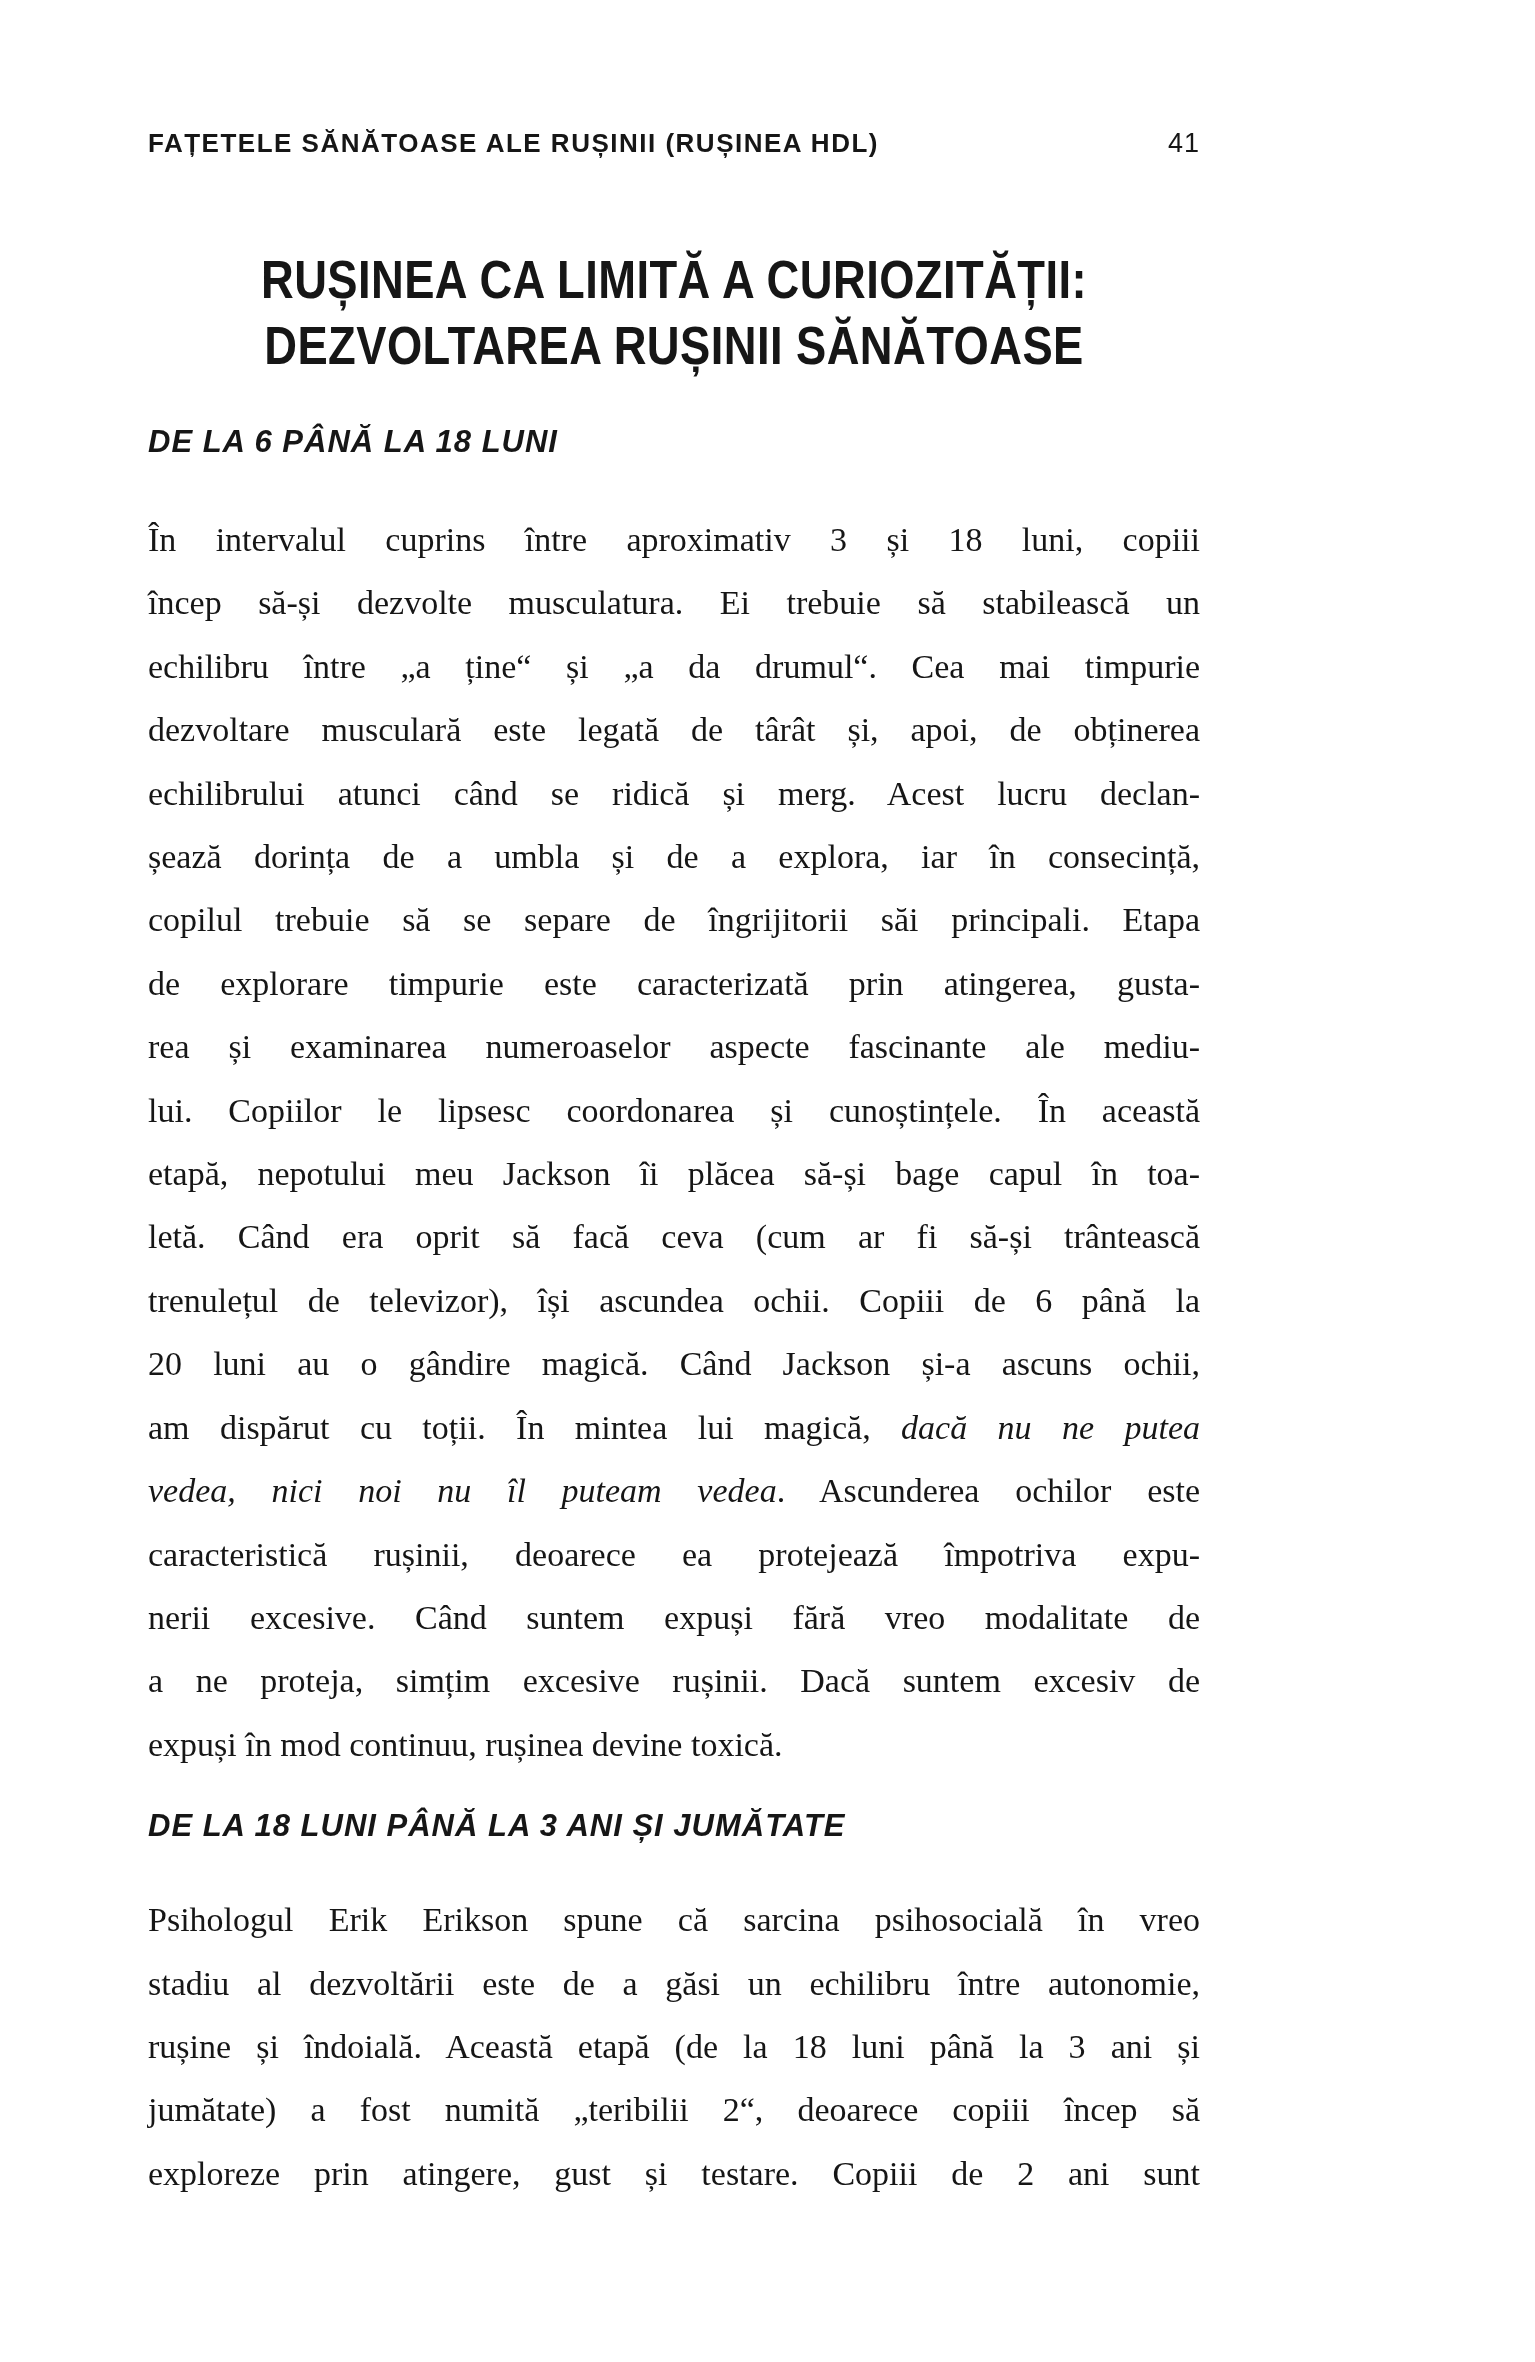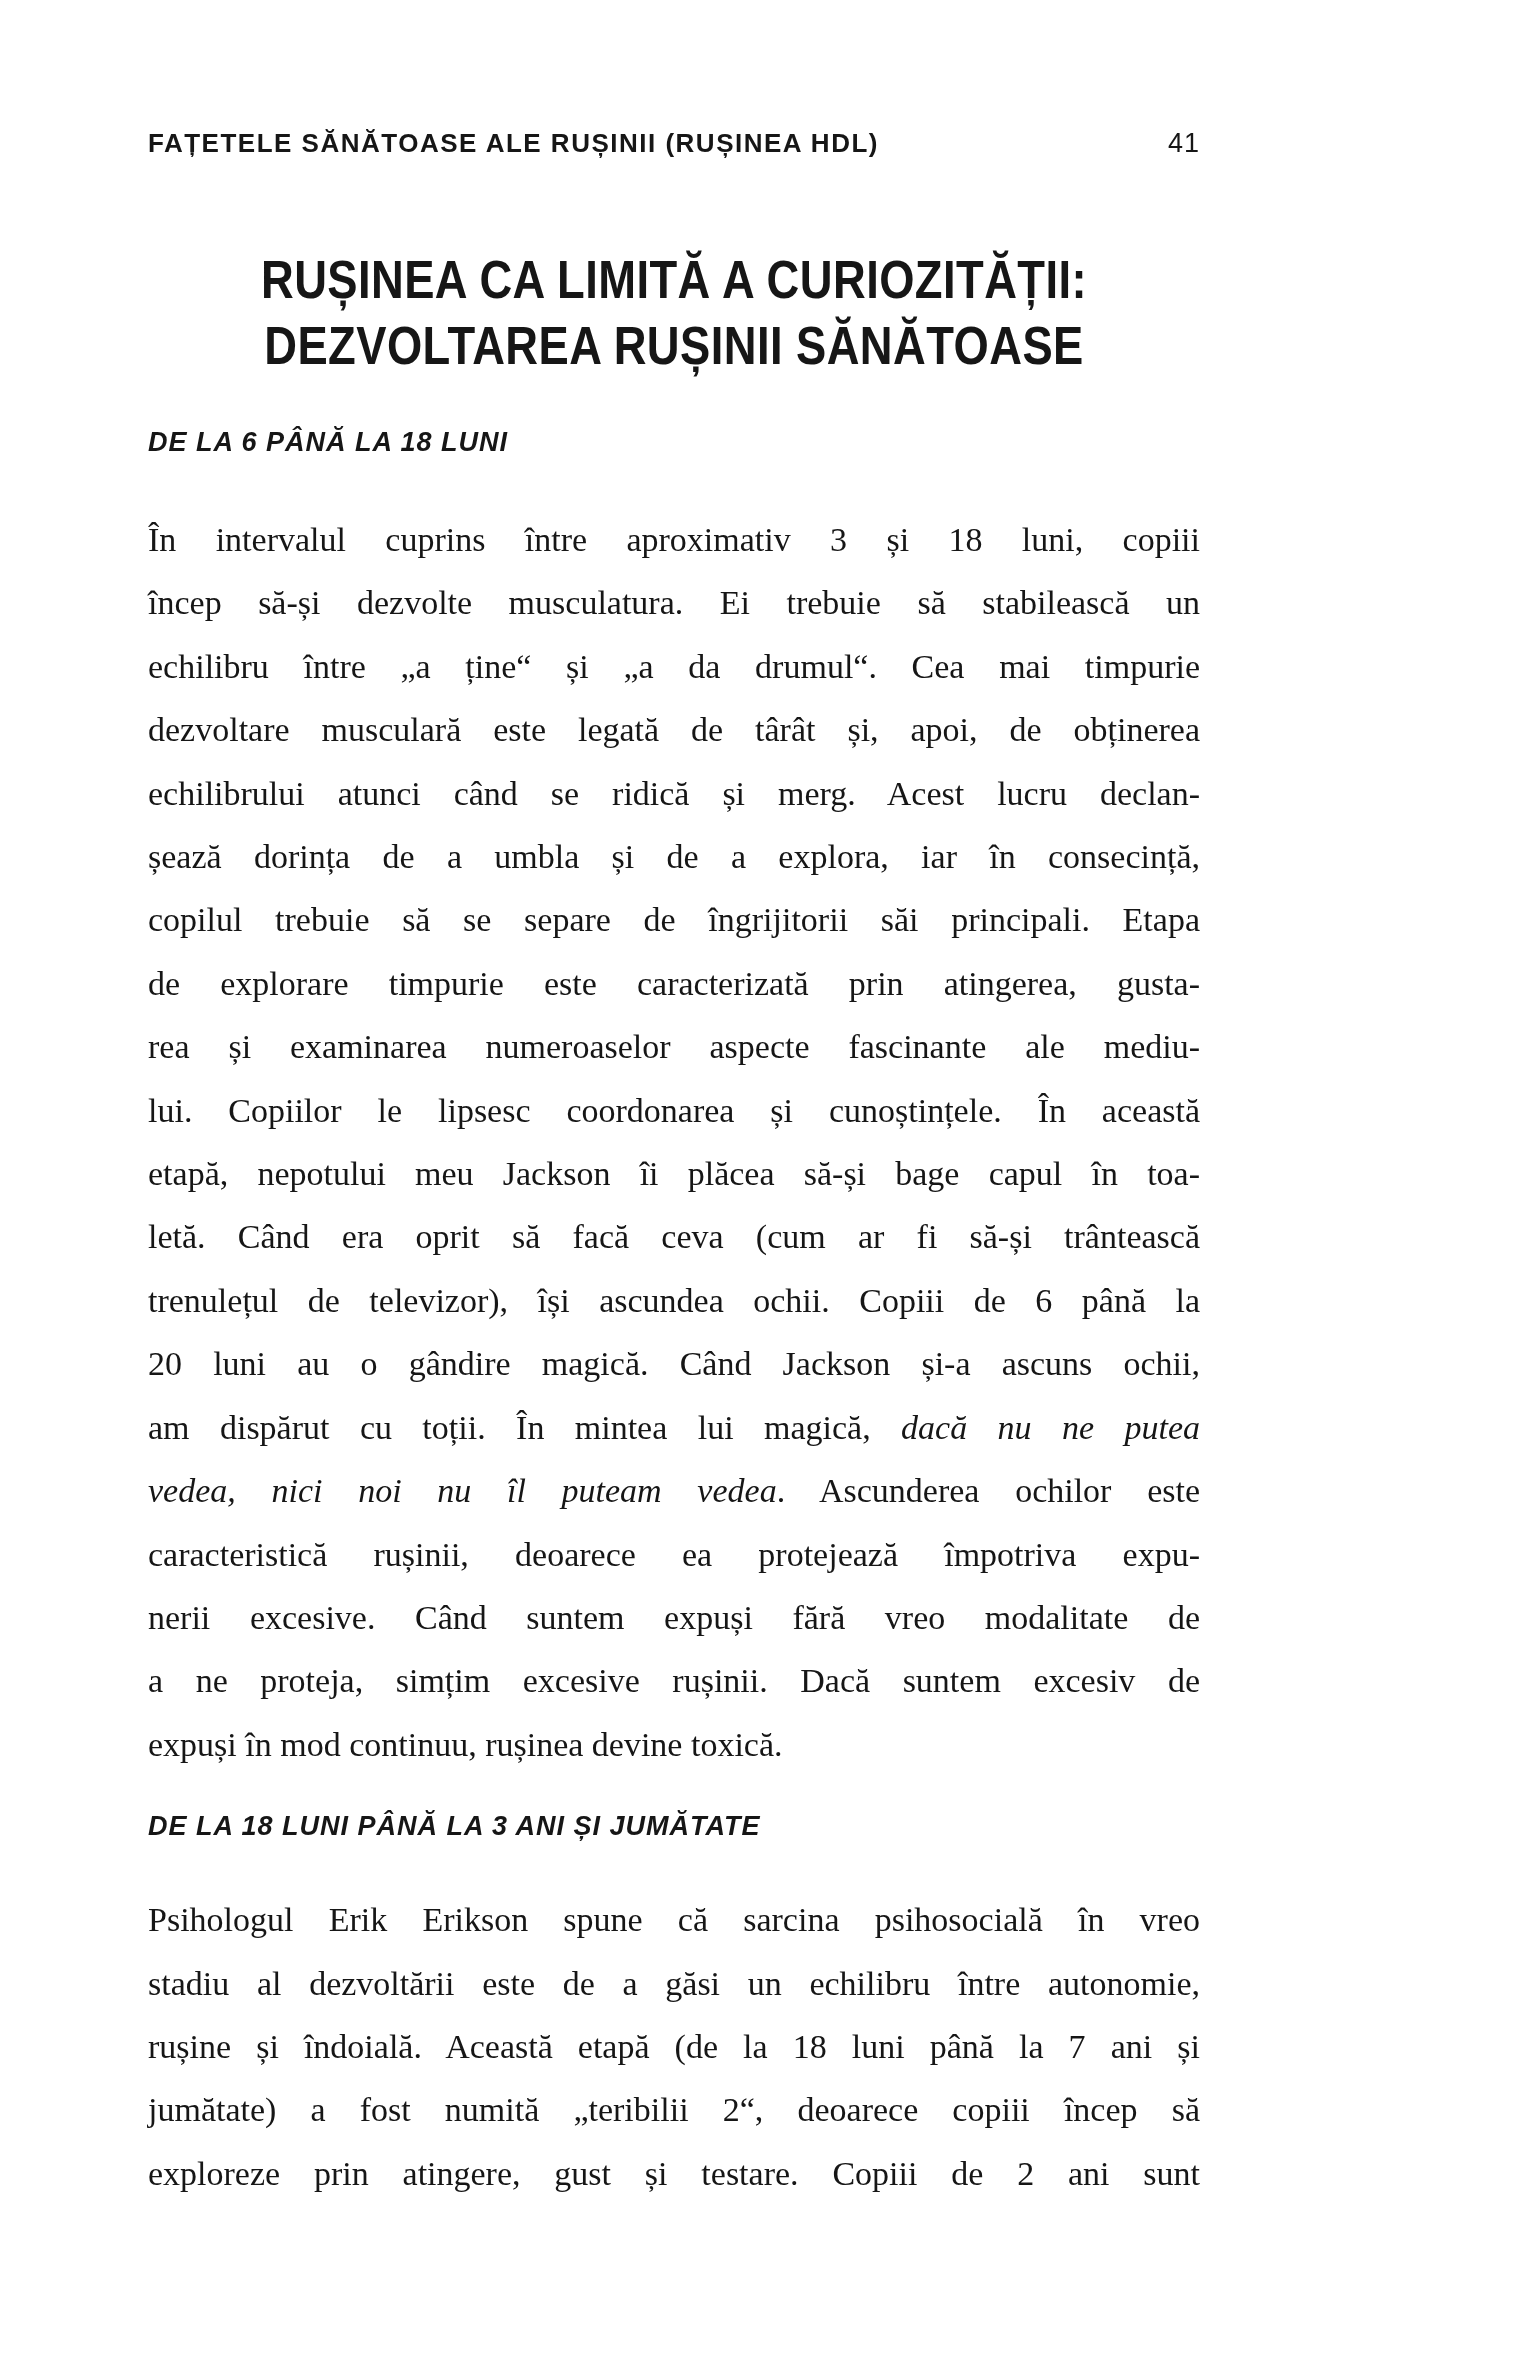--- a/index.html
+++ b/index.html
@@ -46,21 +46,21 @@
     line-height: 66px;
     transform: scaleX(0.84);
     transform-origin: center;
     white-space: nowrap;
   }
   
   .subhead {
     font-family: "Liberation Sans", sans-serif;
     font-style: italic;
     font-weight: 700;
-    font-size: 27px;
+    font-size: 31px;
     line-height: 48px;
     letter-spacing: 1px;
     white-space: nowrap;
   }
   .sh1 { margin-top: 40px; }
   .sh2 { margin-top: 26px; }
   
   .body-par {
     font-family: "Liberation Serif", serif;
     font-size: 34px;
@@ -114,19 +114,19 @@
         <div class="bline"><span>a ne proteja, simțim excesive rușinii. Dacă suntem excesiv de</span></div>
         <div class="bline flush"><span>expuși în mod continuu, rușinea devine toxică.</span></div>
       </div>
   </section>
 
   <section>
     <h2 class="subhead sh2">DE LA 18 LUNI PÂNĂ LA 3 ANI ȘI JUMĂTATE</h2>
     <div class="body-par p2">
         <div class="bline"><span>Psihologul Erik Erikson spune că sarcina psihosocială în vreo</span></div>
         <div class="bline"><span>stadiu al dezvoltării este de a găsi un echilibru între autonomie,</span></div>
-        <div class="bline"><span>rușine și îndoială. Această etapă (de la 18 luni până la 7 ani și</span></div>
+        <div class="bline"><span>rușine și îndoială. Această etapă (de la 18 luni până la 3 ani și</span></div>
         <div class="bline"><span>jumătate) a fost numită „teribilii 2“, deoarece copiii încep să</span></div>
         <div class="bline"><span>exploreze prin atingere, gust și testare. Copiii de 2 ani sunt</span></div>
       </div>
   </section>
 
 </div>
 
 </body></html>

